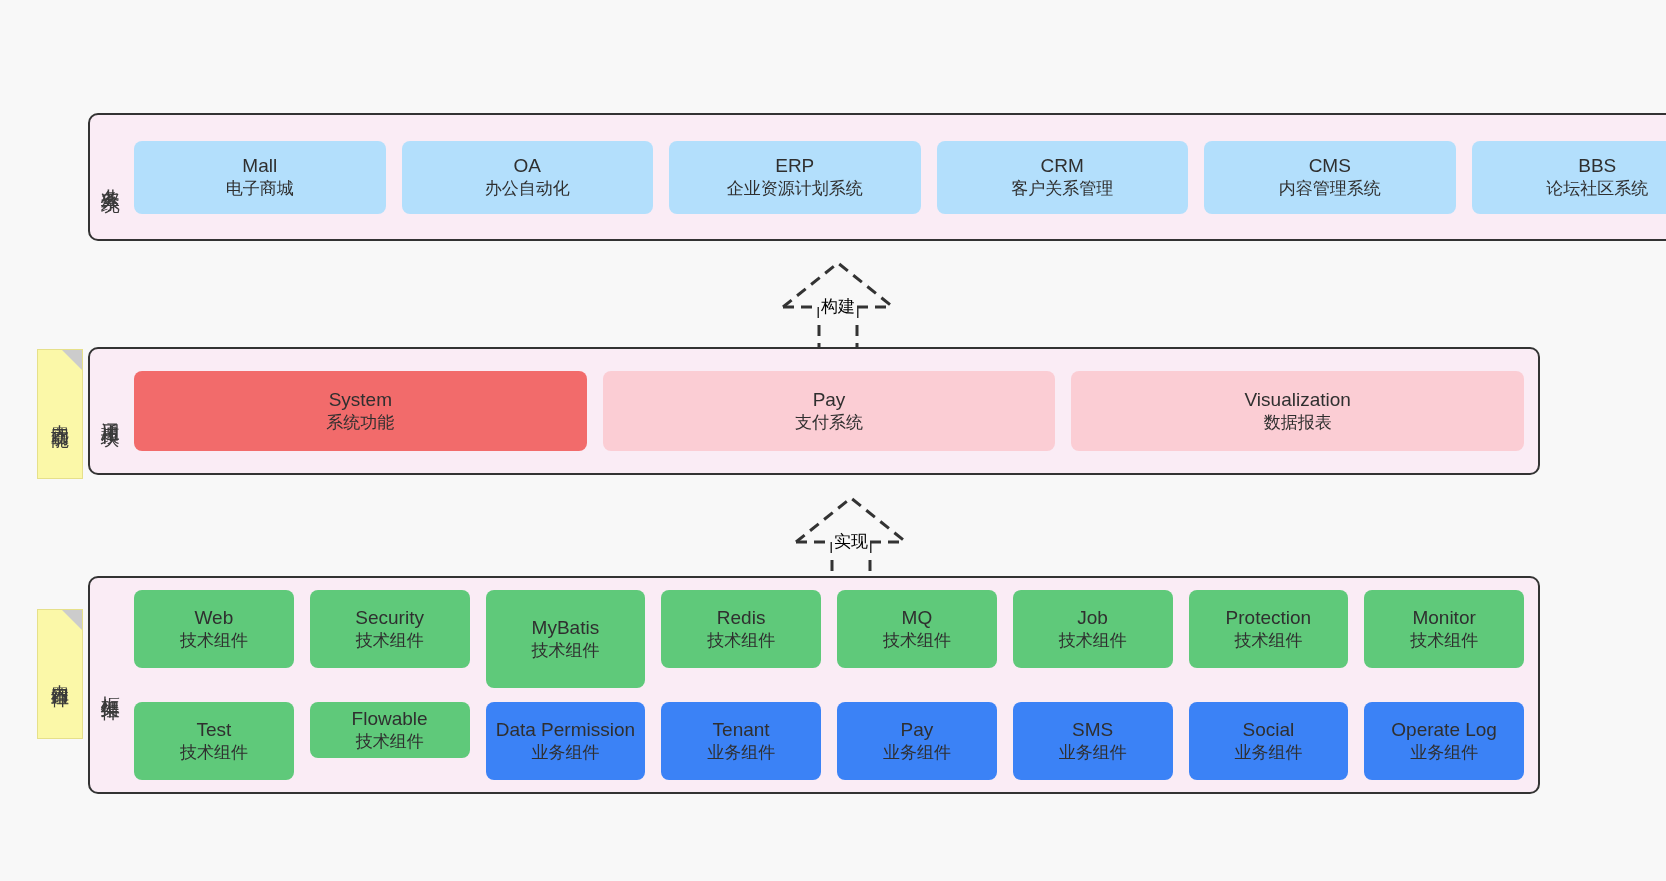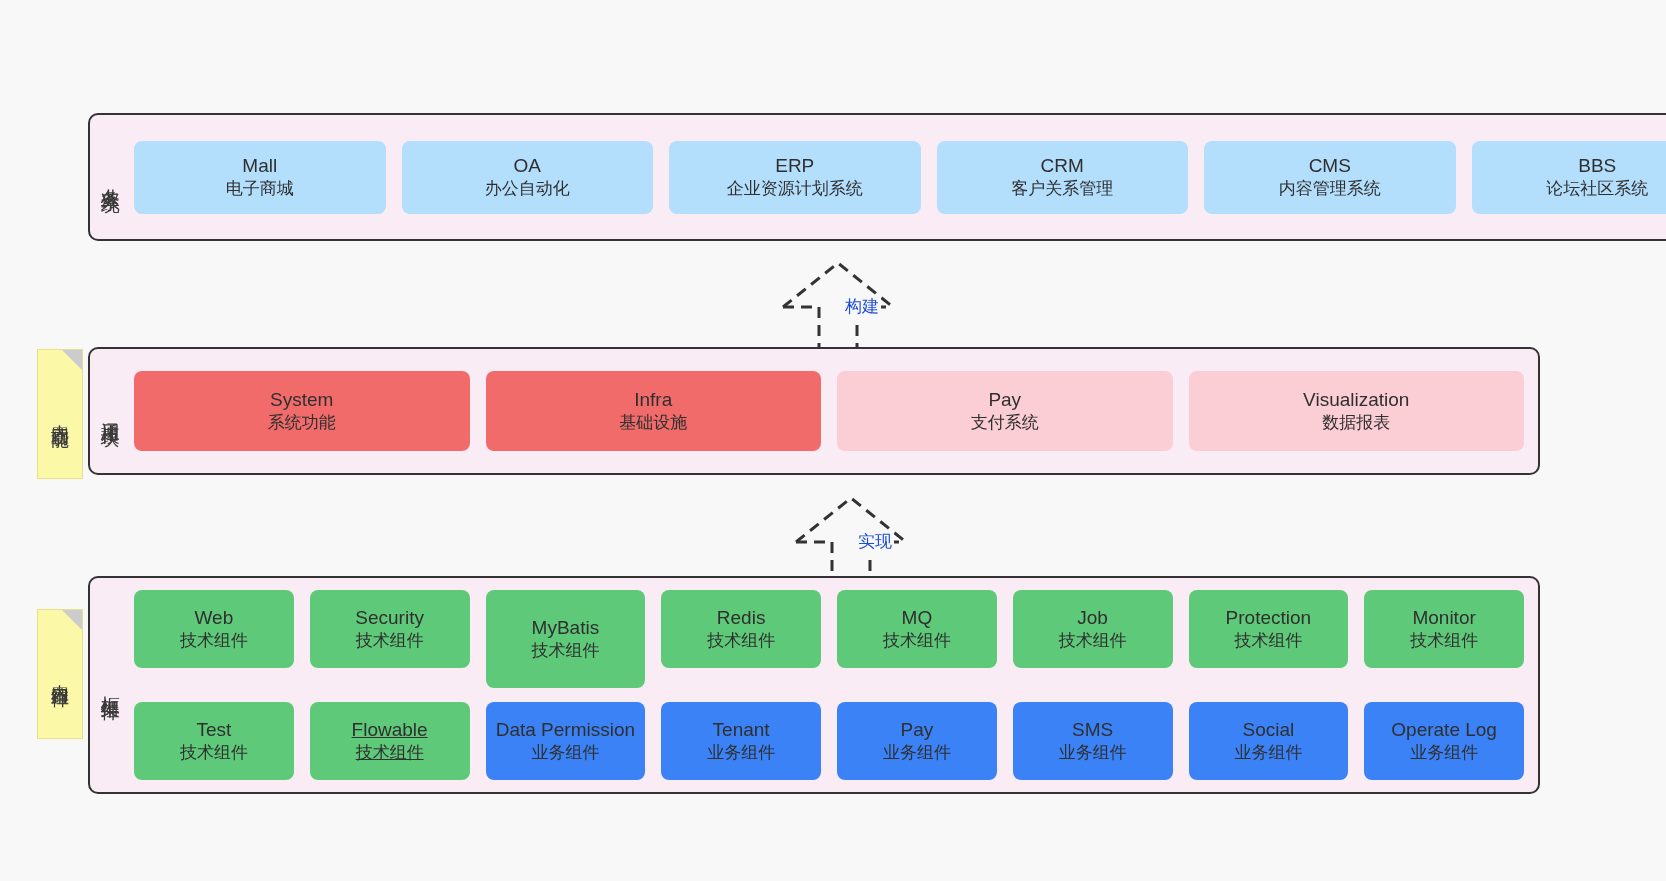--- a/index.html
+++ b/index.html
@@ -127,26 +127,25 @@
     position: absolute;
     width: 150px;
     height: 100px;
   }
   .uml-arrow svg { display: block; width: 150px; height: 100px; }
   .uml-arrow .arrow-label {
     position: absolute;
     left: 50%;
     transform: translateX(-50%);
     font-size: 17px;
-    color: #1d4ed8;
+    color: #000000;
     background: #f8f8f8;
     padding: 0 2px;
     white-space: nowrap;
     user-select: none;
-    margin-left: 24px;
   }
 </style>
 </head>
 <body>
 
 <div id="canvas">
 
   <div class="tier" id="tier-0" style="left:88px; top:113px; width:1651px; height:128px;">
     <div class="tier-label">业务系统</div>
     <div class="tier-body">
@@ -198,24 +197,20 @@
     <span>内置功能</span>
   </div>
 
   <div class="tier" id="tier-1" style="left:88px; top:347px; width:1452px; height:128px;">
     <div class="tier-label">通用模块</div>
     <div class="tier-body">
       <div class="tier-row">
         <div class="card red-strong" style="height:80px;">
           <span class="en">System</span>
           <span class="cn">系统功能</span>
-        </div>
-        <div class="card red-strong" style="height:80px;">
-          <span class="en">Infra</span>
-          <span class="cn">基础设施</span>
         </div>
         <div class="card red-light" style="height:80px;">
           <span class="en">Pay</span>
           <span class="cn">支付系统</span>
         </div>
         <div class="card red-light" style="height:80px;">
           <span class="en">Visualization</span>
           <span class="cn">数据报表</span>
         </div>
       </div>
@@ -276,21 +271,21 @@
           <span class="en">Monitor</span>
           <span class="cn">技术组件</span>
         </div>
       </div>
 
       <div class="tier-row">
         <div class="card green-strong" style="height:78px;">
           <span class="en">Test</span>
           <span class="cn">技术组件</span>
         </div>
-        <div class="card green-strong" style="height:78px;text-decoration:underline;">
+        <div class="card green-strong" style="height:56px;">
           <span class="en">Flowable</span>
           <span class="cn">技术组件</span>
         </div>
         <div class="card green-light" style="height:78px;">
           <span class="en">Data Permission</span>
           <span class="cn">业务组件</span>
         </div>
         <div class="card green-light" style="height:78px;">
           <span class="en">Tenant</span>
           <span class="cn">业务组件</span>

